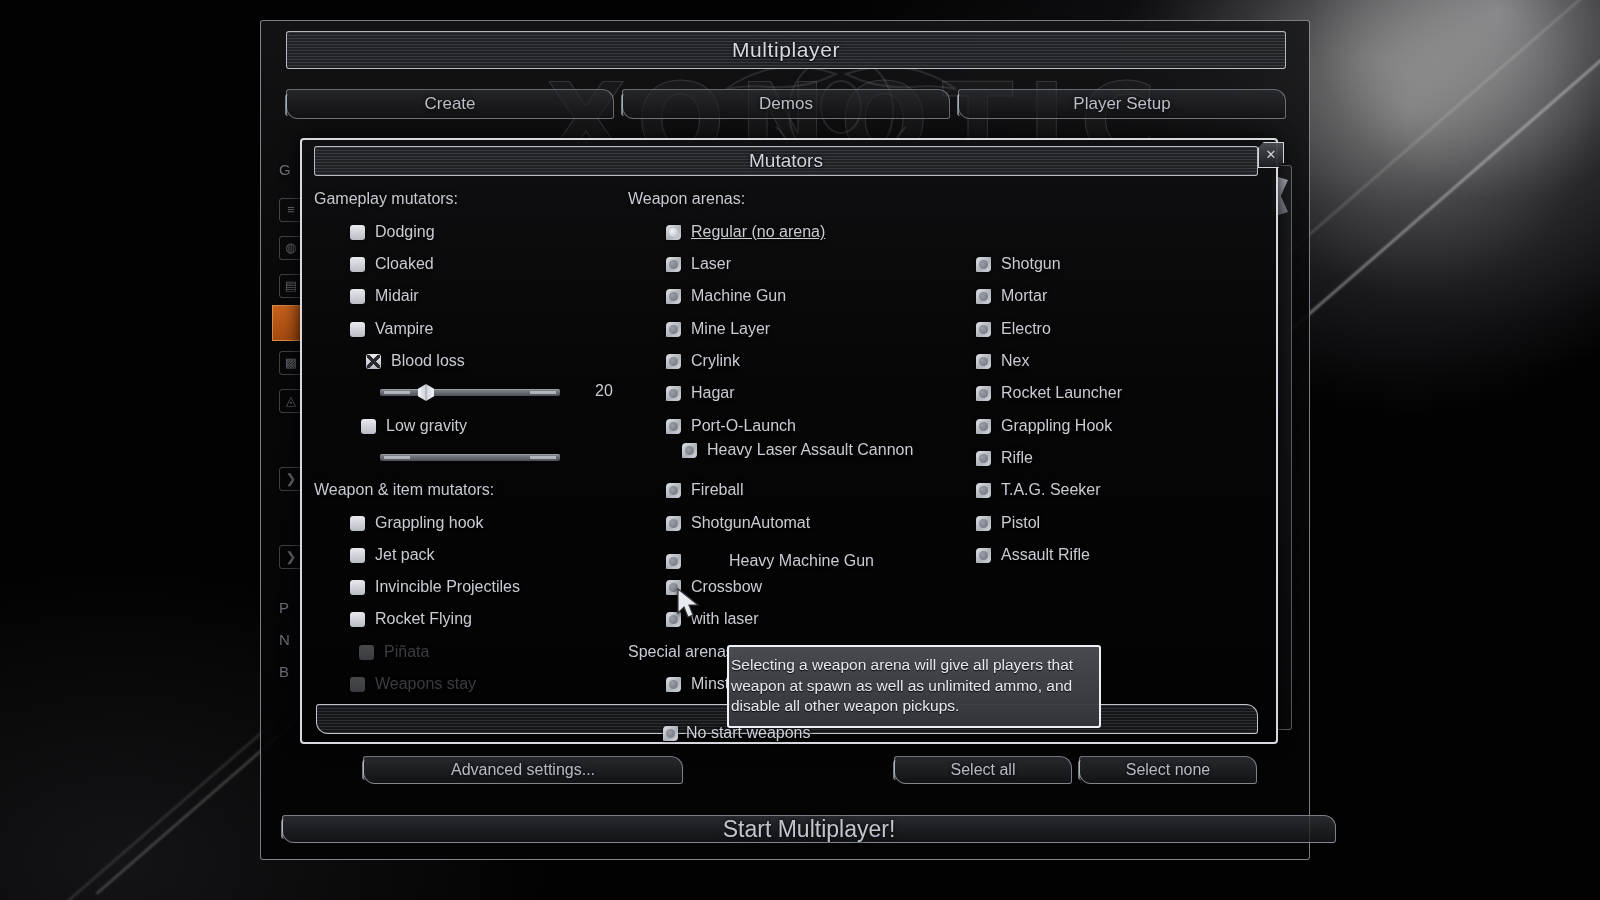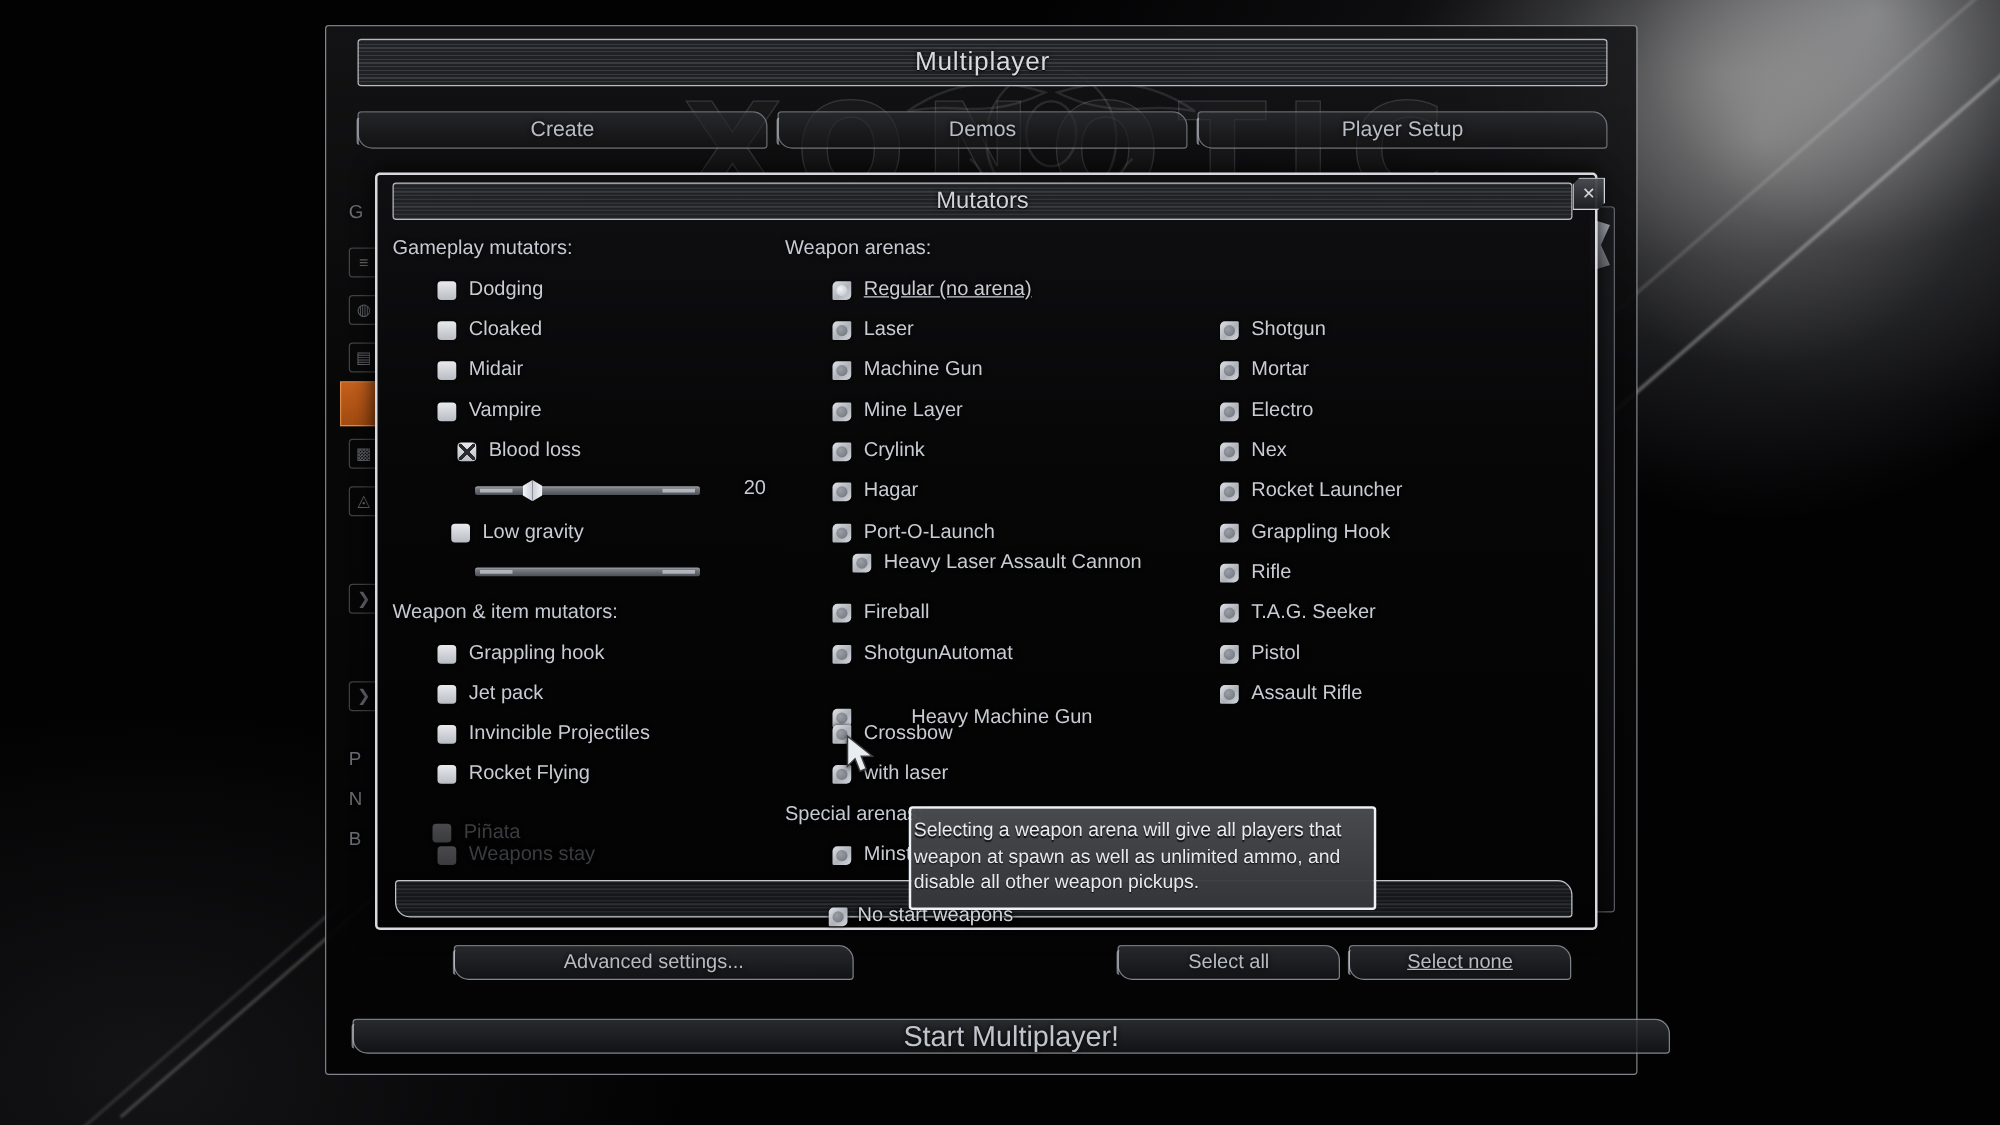--- a/index.html
+++ b/index.html
@@ -321,21 +321,21 @@
     <div class="bg-side-label" style="left:18px; top:578px;">P</div>
     <div class="bg-side-label" style="left:18px; top:610px;">N</div>
     <div class="bg-side-label" style="left:18px; top:642px;">B</div>
 
     <div class="btn" style="left:102px; top:735px; width:320px;">
       <span>Advanced settings...</span>
     </div>
     <div class="btn" style="left:633px; top:735px; width:178px;">
       <span>Select all</span>
     </div>
-    <div class="btn" style="left:818px; top:735px; width:178px;text-decoration:underline;">
+    <div class="btn" style="left:818px; top:735px; width:178px;">
       <span>Select none</span>
     </div>
   </div>
 
   <div id="bg-right-strip"></div>
   <div id="bg-right-notch"></div>
   <div id="bg-gt-selected"></div>
 
   <div id="mutators-dialog">
 
@@ -392,21 +392,21 @@
       <span>Jet pack</span>
     </div>
     <div class="opt" style="left:48px; top:438px;">
       <span class="box"></span>
       <span>Invincible Projectiles</span>
     </div>
     <div class="opt" style="left:48px; top:470px;">
       <span class="box"></span>
       <span>Rocket Flying</span>
     </div>
-    <div class="opt dim" style="left:44px; top:503px;margin-top:14px;">
+    <div class="opt dim" style="left:57px; top:503px;">
       <span class="box"></span>
       <span>Piñata</span>
     </div>
     <div class="opt dim" style="left:48px; top:535px;">
       <span class="box"></span>
       <span>Weapons stay</span>
     </div>
 
     <div class="opt" style="left:364px; top:83px;text-decoration:underline;">
       <span class="radio sel"></span>
@@ -441,21 +441,21 @@
       <span>Heavy Laser Assault Cannon</span>
     </div>
     <div class="opt" style="left:364px; top:341px;">
       <span class="radio"></span>
       <span>Fireball</span>
     </div>
     <div class="opt" style="left:364px; top:374px;">
       <span class="radio"></span>
       <span>ShotgunAutomat</span>
     </div>
-    <div class="opt" style="left:364px; top:425px;gap:48px;">
+    <div class="opt" style="left:364px; top:412px;gap:48px;">
       <span class="radio"></span>
       <span>Heavy Machine Gun</span>
     </div>
     <div class="opt" style="left:364px; top:438px;">
       <span class="radio"></span>
       <span>Crossbow</span>
     </div>
     <div class="opt" style="left:364px; top:470px;">
       <span class="radio"></span>
       <span>with laser</span>

